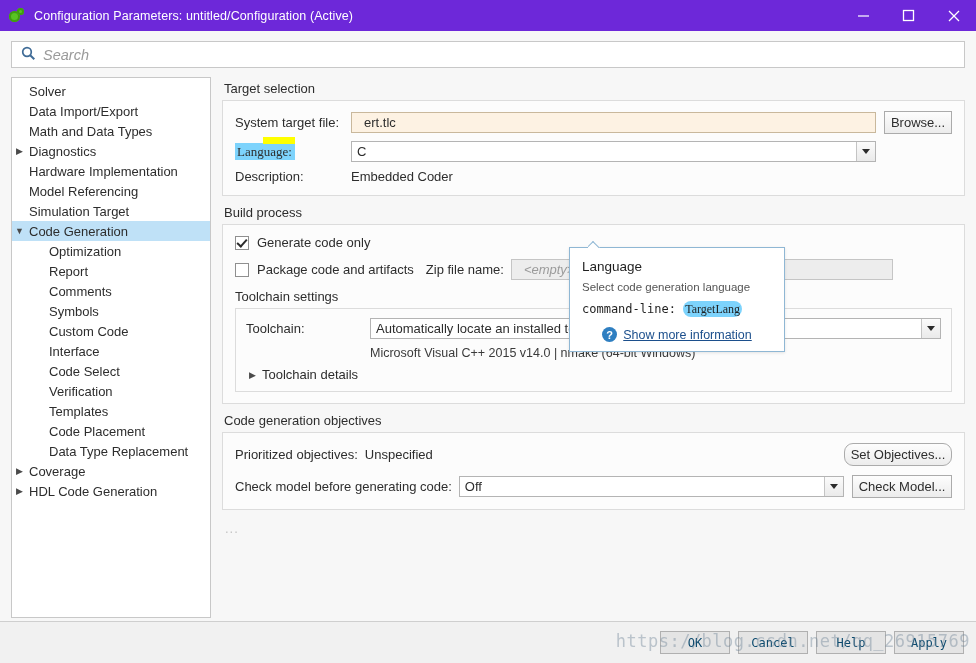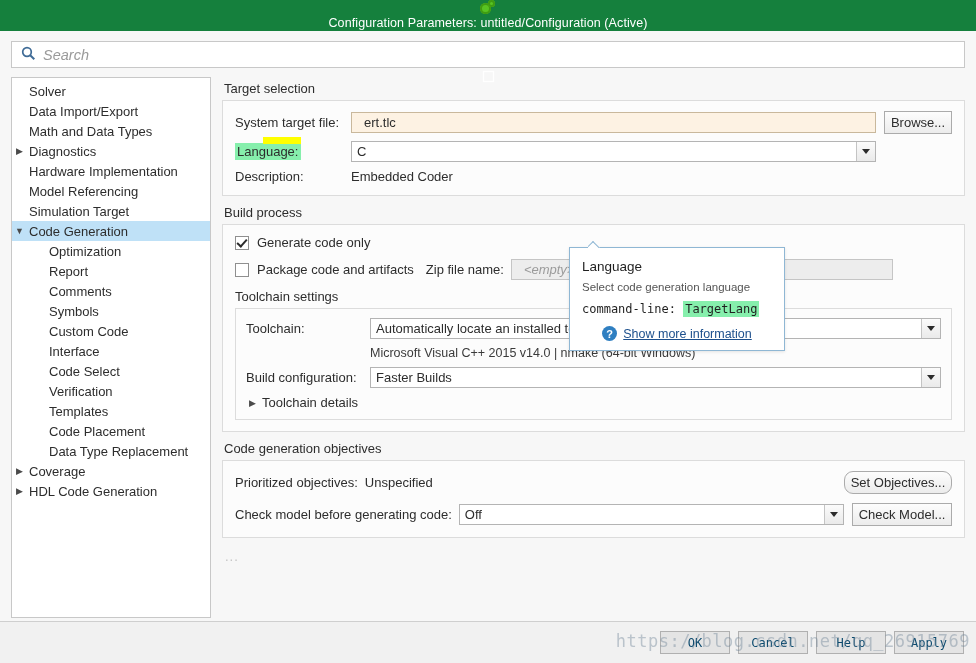--- a/index.html
+++ b/index.html
@@ -14,27 +14,26 @@
   #app {
     position: relative;
     width: 976px; height: 663px;
     background: #f7f7f7;
     box-sizing: border-box;
   }
 
   
   .titlebar {
     height: 31px;
-    background: #15803d;
+    background: #6d28d9;
     display: flex;
     align-items: center;
     color: #ffffff;
     font-size: 12.5px;
     user-select: none;
-    flex-direction: column;
   }
   .titlebar-icon {
     width: 16px; height: 16px;
     margin-left: 9px; margin-right: 9px;
     position: relative;
     flex: none;
   }
   .titlebar-icon .d1, .titlebar-icon .d2 {
     position: absolute;
     border-radius: 50%;
@@ -204,21 +203,21 @@
     display: inline-flex;
     align-items: center;
     justify-content: center;
     font-size: 13px;
     color: #2d2d2d;
     padding: 0 10px;
     white-space: nowrap;
     flex: none;
   }
 
-  .hl { background: #86efac; }
+  .hl { background: #7dd3fc; font-family: Liberation Serif, serif; }
   .hl-lang {
     position: relative;
     padding: 1px 3px 1px 2px;
   }
   .hl-lang::before {
     content: "";
     position: absolute;
     left: 28px; right: 0; top: -6px; height: 7px;
     background: #ffff00;
   }
@@ -295,21 +294,21 @@
   }
   .tt-title { font-size: 13.5px; color: #1f1f1f; margin-bottom: 7px; }
   .tt-desc { font-size: 11.5px; color: #555555; margin-bottom: 9px; }
   .tt-cmd {
     font-family: "DejaVu Sans Mono", "Liberation Mono", monospace;
     font-size: 12px;
     color: #1f1f1f;
     margin-bottom: 10px;
     white-space: nowrap;
   }
-  .tt-cmd .hl { padding: 1px 2px; }
+  .tt-cmd .hl { padding: 1px 2px; border-radius: 8px; }
   .tt-link-row { display: flex; align-items: center; justify-content: center; }
   .help-badge {
     width: 15px; height: 15px; border-radius: 50%;
     background: #2f7fc1;
     color: #ffffff;
     font-size: 11px;
     font-weight: bold;
     display: flex; align-items: center; justify-content: center;
     margin-right: 6px;
     flex: none;
@@ -532,29 +531,20 @@
             <span class="combo">
               <span class="combo-text">Automatically locate an installed toolchain</span>
               <span class="combo-arrow">
                   <i></i>
                 </span>
             </span>
           </div>
 
           <div class="sub-note">Microsoft Visual C++ 2015 v14.0 | nmake (64-bit Windows)</div>
 
-          <div class="row">
-            <span class="lbl" style="width:124px;">Build configuration:</span>
-            <span class="combo">
-              <span class="combo-text">Faster Builds</span>
-              <span class="combo-arrow">
-                  <i></i>
-                </span>
-            </span>
-          </div>
 
           <div class="disclosure">
             <span class="tri">▶</span>
             <span>Toolchain details</span>
           </div>
         </div>
       </div>
 
       <div class="group-title" style="margin-top:9px;">Code generation objectives</div>
       <div class="panel">

